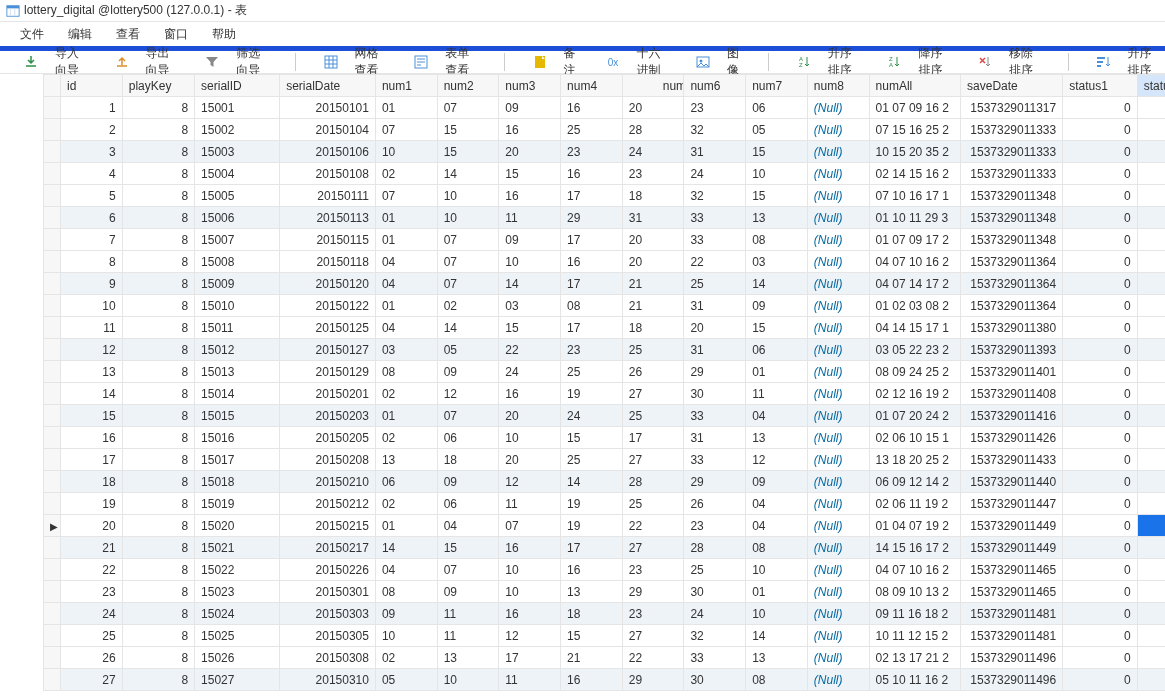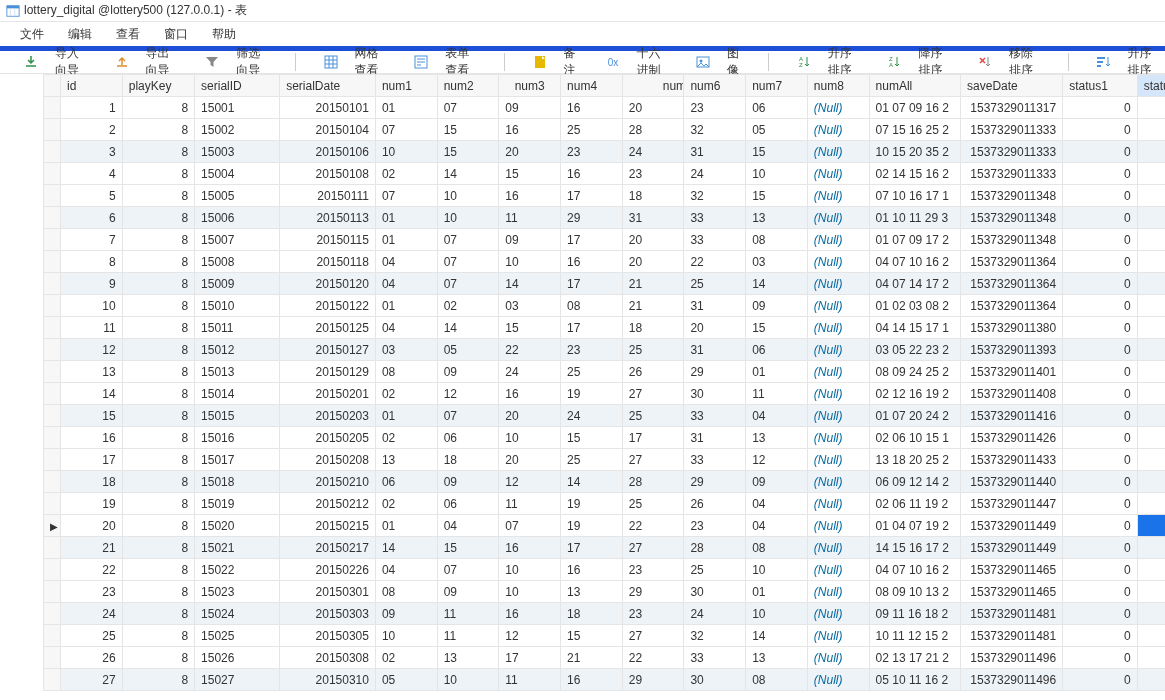--- a/index.html
+++ b/index.html
@@ -179,21 +179,21 @@
   <table class="grid" id="grid">
       <thead>
         <tr>
           <th class="gutter"></th>
           <th style="width: 58px;">id</th>
           <th style="width: 68px;">playKey</th>
           <th style="width: 80px;">serialID</th>
           <th style="width: 90px;">serialDate</th>
           <th style="width: 58px;">num1</th>
           <th style="width: 58px;">num2</th>
-          <th style="width: 58px; text-align: center;">num3</th>
+          <th style="width: 58px;">num3</th>
           <th style="width: 58px;">num4</th>
           <th style="width: 58px; padding-left: 40px;">num5</th>
           <th style="width: 58px;">num6</th>
           <th style="width: 58px;">num7</th>
           <th style="width: 58px;">num8</th>
           <th style="width: 86px;">numAll</th>
           <th style="width: 96px;">saveDate</th>
           <th style="width: 70px;">status1</th>
           <th class="status2" style="width: 66px;">status2</th>
         </tr>

